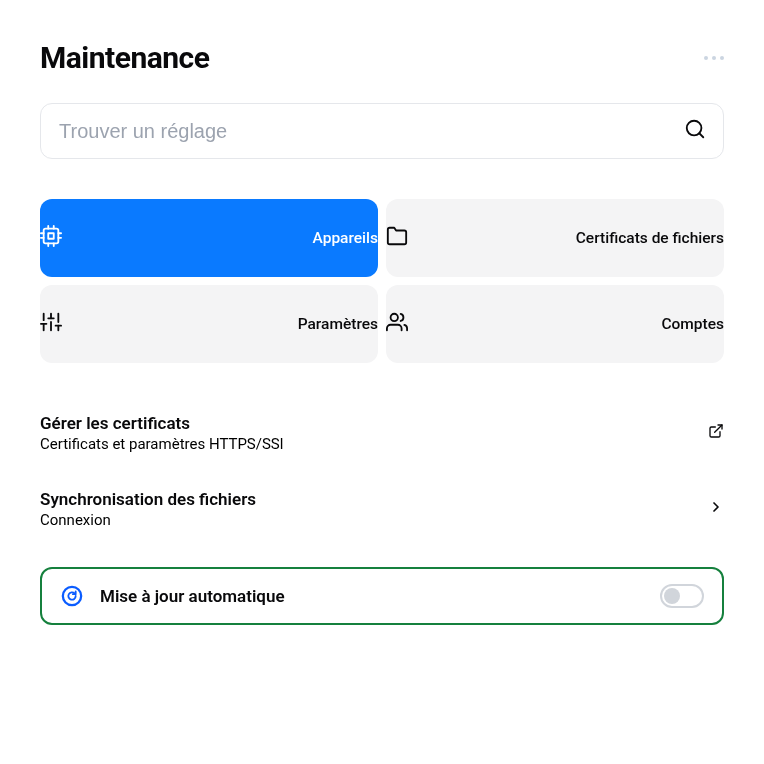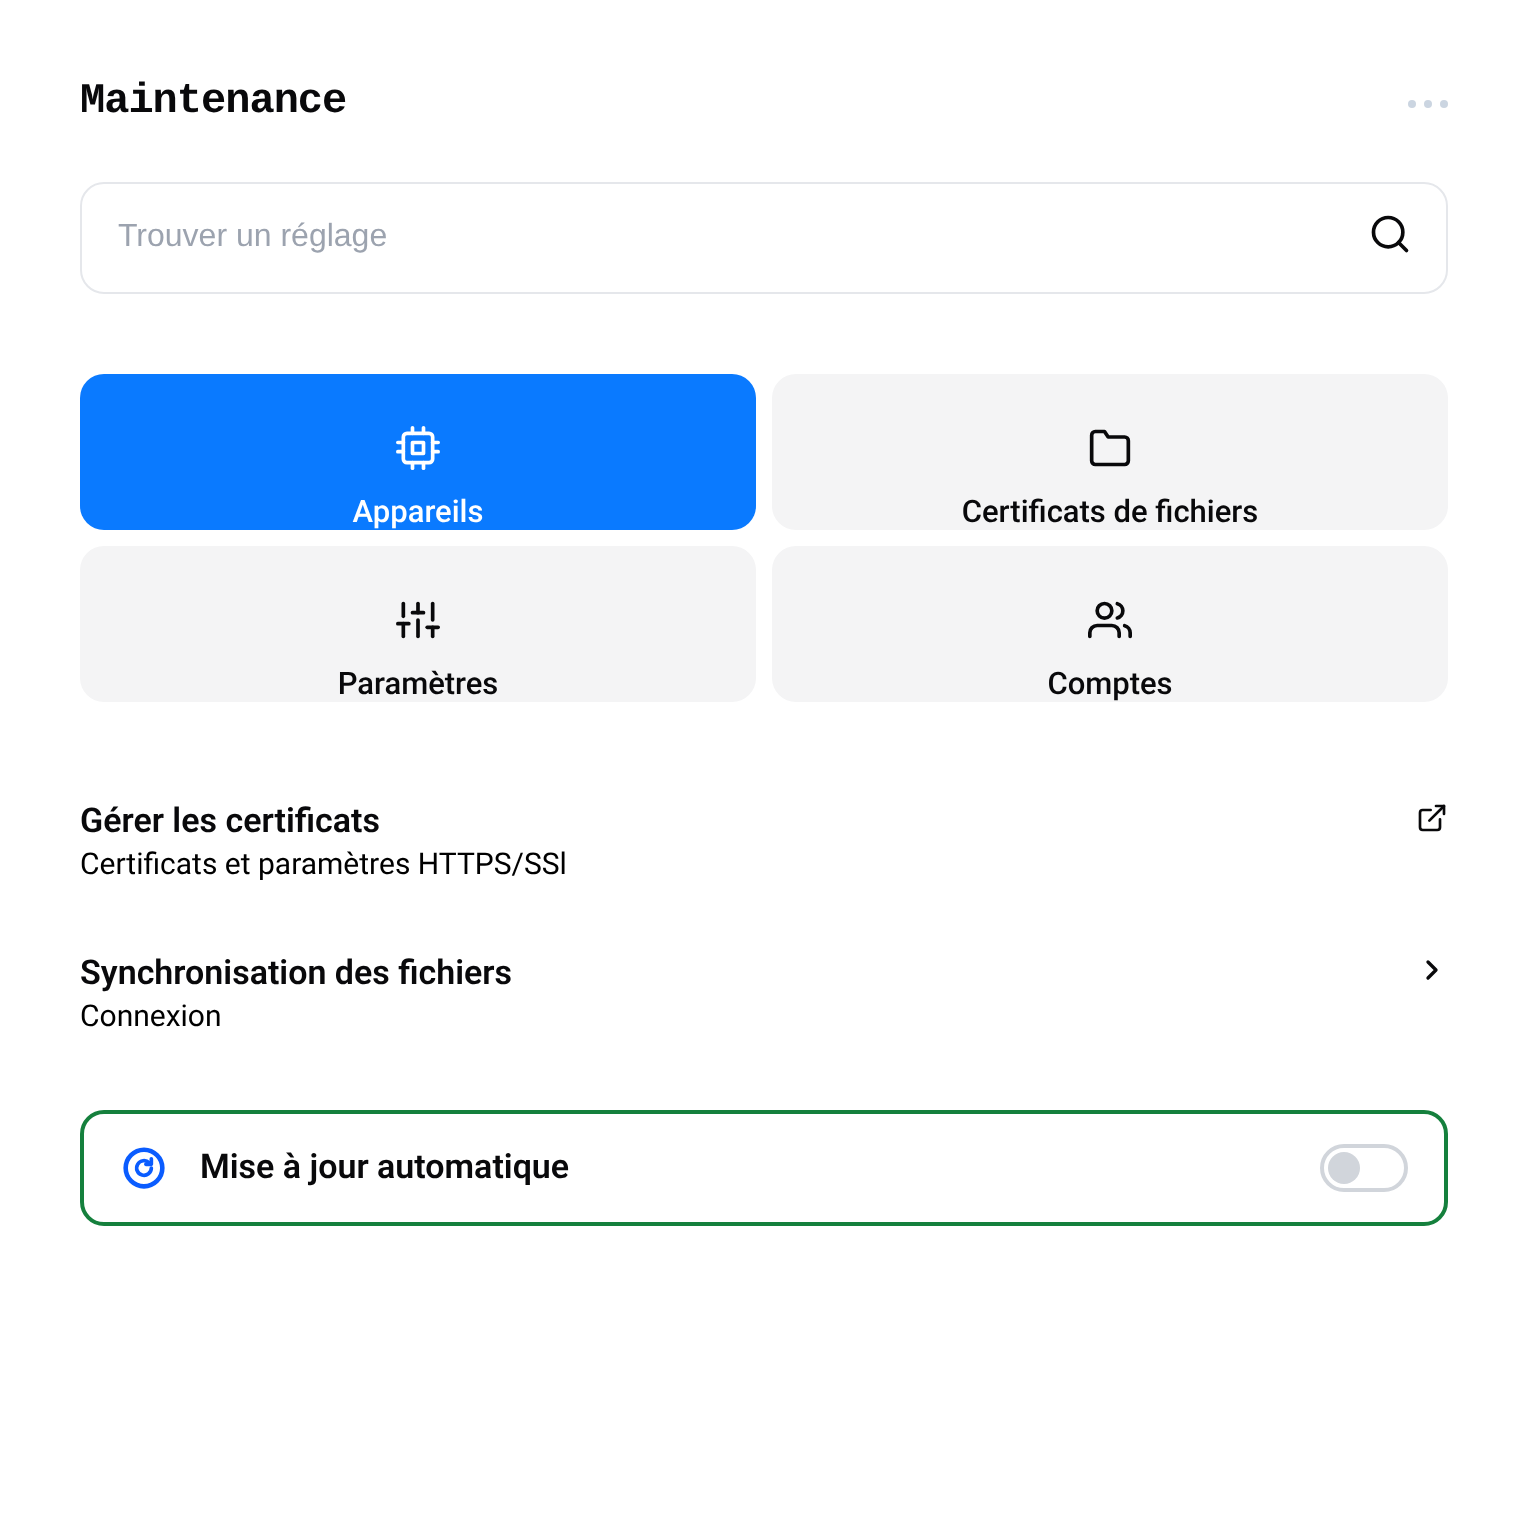--- a/index.html
+++ b/index.html
@@ -11,44 +11,43 @@
     padding: 40px;
     color: #09090b;
   }
   .header {
     display: flex;
     justify-content: space-between;
     align-items: center;
     margin-bottom: 28px;
   }
   .title {
-    font-size: 21px;
+    font-size: 30px;
     font-weight: 700;
     letter-spacing: -0.5px;
-    font-family: Liberation Mono, monospace;
   }
   .more-icon {
     display: flex;
     gap: 4px;
     color: #9ca3af;
   }
   .more-icon span {
     width: 4px; height: 4px; border-radius: 50%; background: #cbd5e1;
   }
   .search-wrap {
     position: relative;
     margin-bottom: 40px;
   }
   .search-input {
     width: 100%;
     height: 56px;
     border: 1px solid #e5e7eb;
     border-radius: 12px;
     padding: 0 52px 0 18px;
-    font-size: 16px;
+    font-size: 20px;
     color: #111;
     outline: none;
   }
   .search-input::placeholder { color: #9ca3af; }
   .search-icon {
     position: absolute;
     right: 18px;
     top: 50%;
     transform: translateY(-50%);
     color: #09090b;
@@ -57,40 +56,40 @@
     display: grid;
     grid-template-columns: 1fr 1fr;
     gap: 8px;
     margin-bottom: 36px;
   }
   .tile {
     height: 78px;
     border-radius: 12px;
     background: #f4f4f5;
     display: flex;
-    flex-direction: column;
-    align-items: center;
-    justify-content: flex-end;
+    flex-direction: row;
+    align-items: center;
+    justify-content: space-between;
     gap: 8px;
     cursor: pointer;
     color: #09090b;
   }
   .tile.active {
     background: #0a7aff;
     color: #fff;
   }
   .tile-label {
     font-size: 15.5px;
     font-weight: 500;
   }
   .tile svg { stroke: currentColor; }
   .list-item {
     display: flex;
     justify-content: space-between;
-    align-items: flex-start;
+    align-items: center;
     padding: 14px 0 22px 0;
     cursor: pointer;
   }
   .list-item-text .primary {
     font-size: 17px;
     font-weight: 600;
     margin-bottom: 2px;
   }
   .list-item-text .secondary {
     font-size: 15px;

